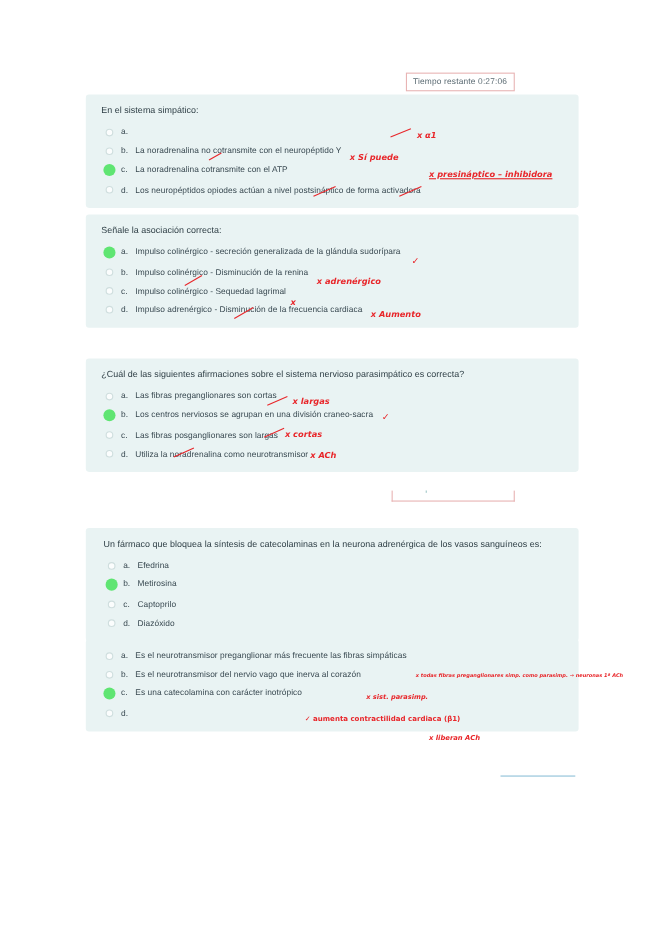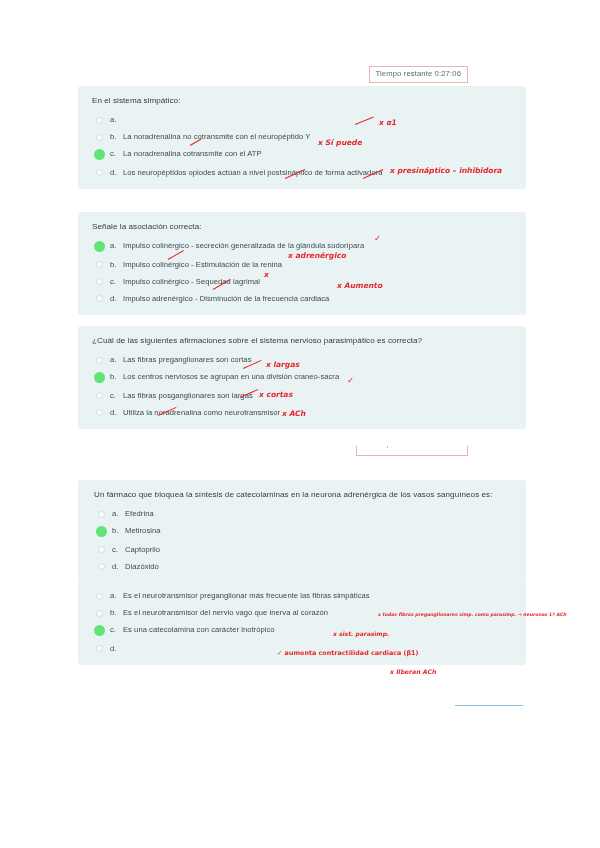--- a/index.html
+++ b/index.html
@@ -192,32 +192,32 @@
         <span class="opt-text">La noradrenalina cotransmite con el ATP</span>
       </div>
       <div class="option">
         <span class="radio"></span>
         <span class="opt-letter">d.</span>
         <span class="opt-text">Los neuropéptidos opiodes actúan a nivel postsináptico de forma activadora</span>
       </div>
     </div>
   </div>
 
-  <div class="card" id="card1" style="top:212px;">
+  <div class="card" id="card1" style="top:195px;">
     <div class="q-title">Señale la asociación correcta:</div>
     <div class="options">
       <div class="option">
         <span class="radio selected"></span>
         <span class="opt-letter">a.</span>
         <span class="opt-text">Impulso colinérgico - secreción generalizada de la glándula sudorípara</span>
       </div>
       <div class="option">
         <span class="radio"></span>
         <span class="opt-letter">b.</span>
-        <span class="opt-text">Impulso colinérgico - Estimulación de la renina</span>
+        <span class="opt-text">Impulso colinérgico - Disminución de la renina</span>
       </div>
       <div class="option">
         <span class="radio"></span>
         <span class="opt-letter">c.</span>
         <span class="opt-text">Impulso colinérgico - Sequedad lagrimal</span>
       </div>
       <div class="option">
         <span class="radio"></span>
         <span class="opt-letter">d.</span>
         <span class="opt-text">Impulso adrenérgico - Disminución de la frecuencia cardiaca</span>
@@ -306,21 +306,21 @@
   <div class="ink-layer">
 
     <div class="strike" style="left:355px; top:124px; width:20px; transform:rotate(-22deg);"></div>
     <div class="ink-x" style="left:379px; top:119px; font-size:7.5px;">x  α1</div>
 
     <div class="strike" style="left:190px; top:145px; width:13px; transform:rotate(-30deg);"></div>
     <div class="ink-x" style="left:318px; top:139px; font-size:7.5px;">x  Sí puede</div>
 
     <div class="strike" style="left:285px; top:178px; width:22px; transform:rotate(-24deg);"></div>
     <div class="strike" style="left:363px; top:178px; width:22px; transform:rotate(-24deg);"></div>
-    <div class="ink-x" style="left:390px; top:167px; font-size:7.5px;">x  presináptico  –  inhibidora</div>
+    <div class="ink-x" style="left:390px; top:155px; font-size:7.5px;text-decoration:underline;">x  presináptico  –  inhibidora</div>
 
     <div class="ink-check" style="left:374px; top:234px; font-size:8.5px;">✓</div>
 
     <div class="strike" style="left:168px; top:259px; width:18px; transform:rotate(-30deg);"></div>
     <div class="ink-x" style="left:288px; top:252px; font-size:7.5px;">x  adrenérgico</div>
 
     <div class="ink-x" style="left:264px; top:271px; font-size:7.5px;">x</div>
 
     <div class="strike" style="left:213px; top:289px; width:20px; transform:rotate(-30deg);"></div>
     <div class="ink-x" style="left:337px; top:282px; font-size:7.5px;">x  Aumento</div>

